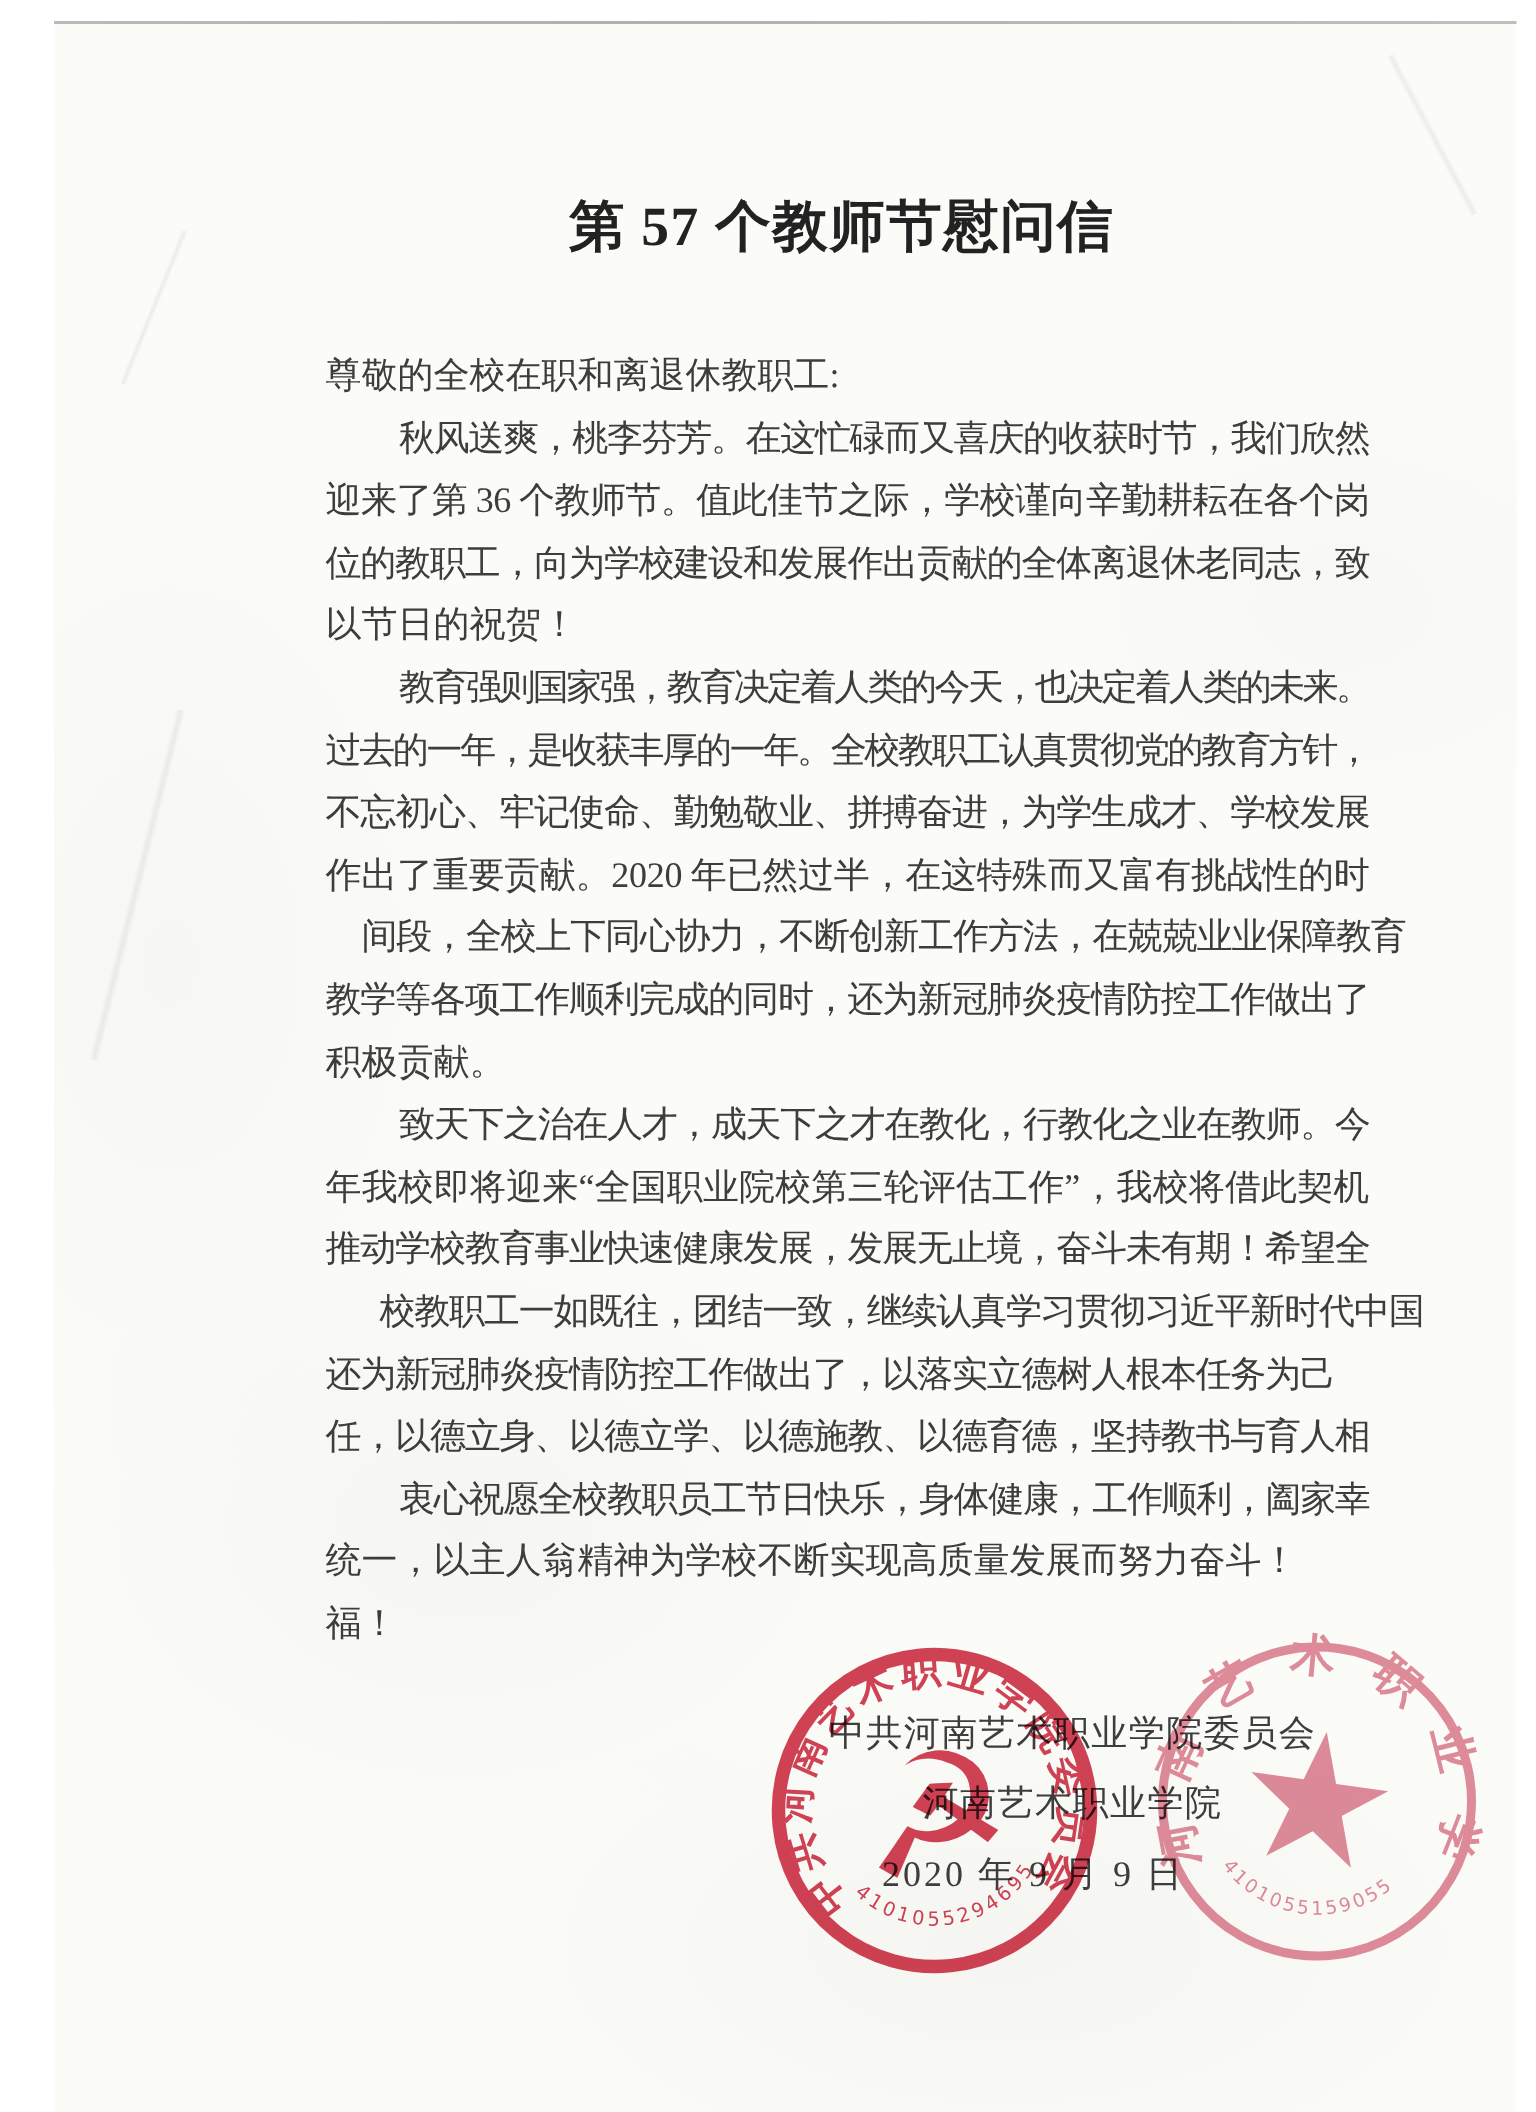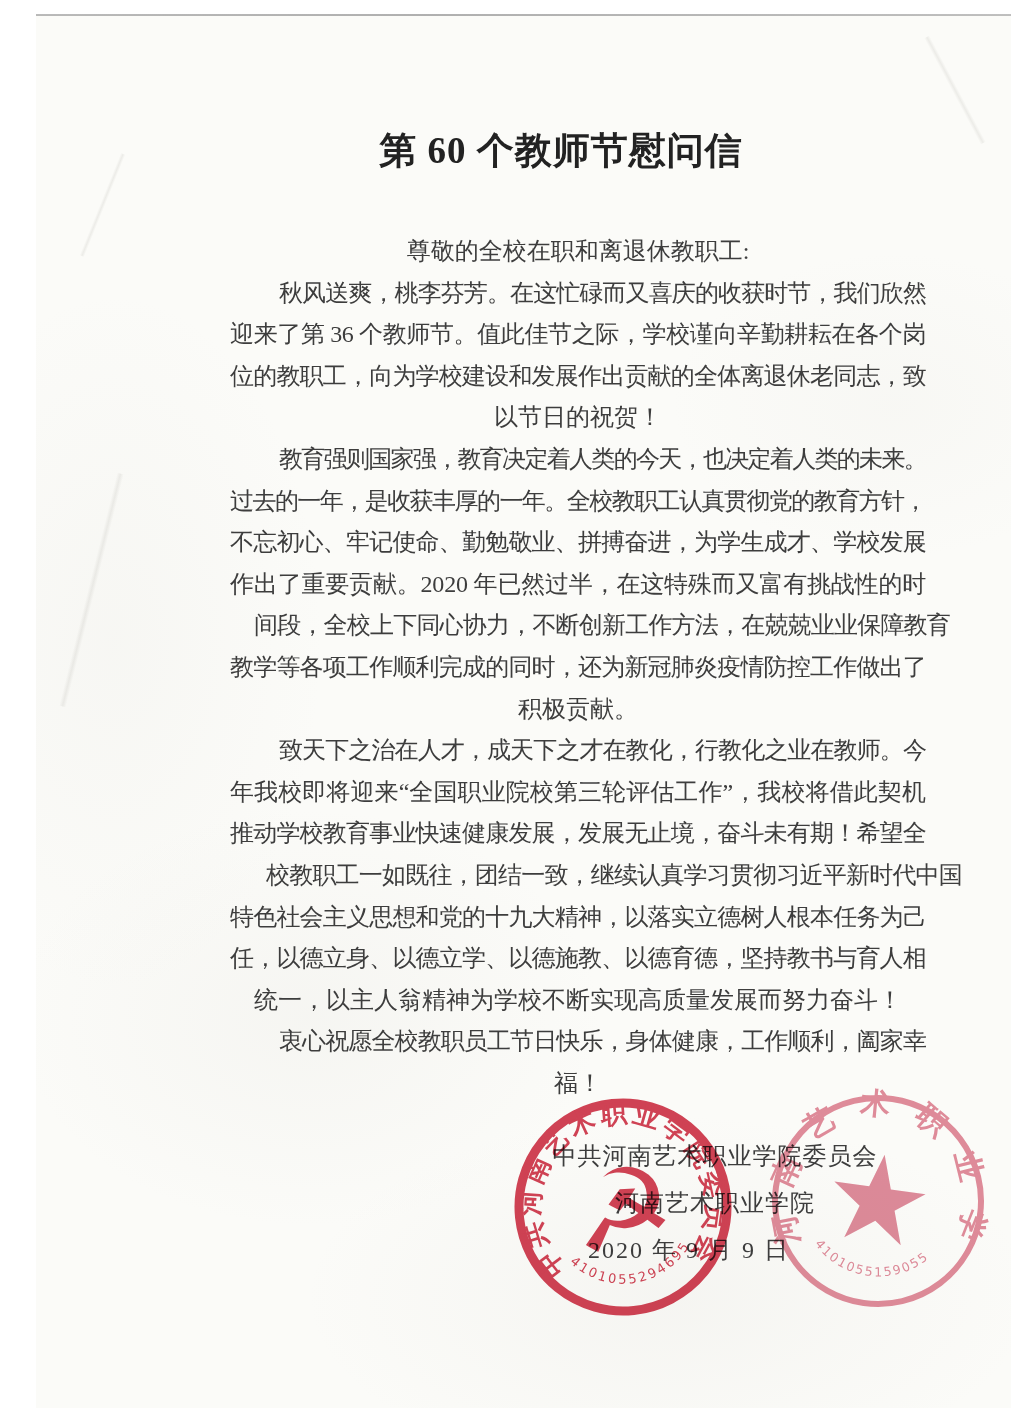--- a/index.html
+++ b/index.html
@@ -24,21 +24,21 @@
   .wrinkle{position:absolute;background:linear-gradient(90deg,transparent,rgba(170,168,160,.18),transparent);}
   .wr1{left:88px;top:470px;width:7px;height:240px;transform:rotate(14deg);}
   .wr2{left:952px;top:30px;width:6px;height:120px;transform:rotate(-28deg);}
   .wr3{left:100px;top:150px;width:5px;height:110px;transform:rotate(22deg);}
 
   .title{
     position:absolute;left:213px;top:126px;width:696px;
     text-align:center;font-size:37px;font-weight:bold;color:#222;
     letter-spacing:1px;white-space:nowrap;
   }
-  .content{position:absolute;left:230px;top:231px;width:696px;color:#3d3d3d;text-align:center;}
+  .content{position:absolute;left:217px;top:231px;width:696px;color:#3d3d3d;}
   .line{
     width:696px;height:41.6px;line-height:41.6px;font-size:24px;
     white-space:nowrap;overflow:visible;
   }
   .line.indent{width:647px;margin-left:49px;}
 
   .signature{
     position:absolute;left:515px;top:1133px;width:400px;
     text-align:center;color:#3d3d3d;
   }
@@ -52,44 +52,44 @@
 </style>
 </head>
 <body>
 
 <div class="paper"></div>
 <div class="scan-line"></div>
 <div class="wrinkle wr1"></div>
 <div class="wrinkle wr2"></div>
 <div class="wrinkle wr3"></div>
 
-<div class="title">第 60 个教师节慰问信</div>
+<div class="title">第 57 个教师节慰问信</div>
 
 <div class="content">
   <div class="line">尊敬的全校在职和离退休教职工:</div>
   <div>
       <div class="line indent"><span style="letter-spacing: -0.892857px;">秋风送爽，桃李芬芳。在这忙碌而又喜庆的收获时节，我们欣然</span></div>
       <div class="line"><span style="letter-spacing: -0.375px;">迎来了第 36 个教师节。值此佳节之际，学校谨向辛勤耕耘在各个岗</span></div>
       <div class="line"><span style="letter-spacing: -0.8px;">位的教职工，向为学校建设和发展作出贡献的全体离退休老同志，致</span></div>
       <div class="line"><span>以节日的祝贺！</span></div>
       <div class="line indent"><span style="letter-spacing: -1.68966px;">教育强则国家强，教育决定着人类的今天，也决定着人类的未来。</span></div>
       <div class="line"><span style="letter-spacing: -1.54839px;">过去的一年，是收获丰厚的一年。全校教职工认真贯彻党的教育方针，</span></div>
       <div class="line"><span style="letter-spacing: -0.8px;">不忘初心、牢记使命、勤勉敬业、拼搏奋进，为学生成才、学校发展</span></div>
       <div class="line"><span style="letter-spacing: -0.1875px;">作出了重要贡献。2020 年已然过半，在这特殊而又富有挑战性的时</span></div>
       <div class="line"><span style="letter-spacing: -0.8px; margin-left: 24px;">间段，全校上下同心协力，不断创新工作方法，在兢兢业业保障教育</span></div>
       <div class="line"><span style="letter-spacing: -0.8px; margin-top: 20px;">教学等各项工作顺利完成的同时，还为新冠肺炎疫情防控工作做出了</span></div>
       <div class="line"><span>积极贡献。</span></div>
       <div class="line indent"><span style="letter-spacing: -0.892857px;">致天下之治在人才，成天下之才在教化，行教化之业在教师。今</span></div>
       <div class="line"><span style="letter-spacing: 0.0895833px;">年我校即将迎来“全国职业院校第三轮评估工作”，我校将借此契机</span></div>
       <div class="line"><span style="letter-spacing: -0.8px;">推动学校教育事业快速健康发展，发展无止境，奋斗未有期！希望全</span></div>
       <div class="line"><span style="letter-spacing: -0.8px; margin-left: 36px;">校教职工一如既往，团结一致，继续认真学习贯彻习近平新时代中国</span></div>
-      <div class="line"><span style="letter-spacing: -0.8px;">特色社会主义思想和党的十九大精神，以落实立德树人根本任务为己</span></div>
+      <div class="line"><span style="letter-spacing: -0.8px;">还为新冠肺炎疫情防控工作做出了，以落实立德树人根本任务为己</span></div>
       <div class="line"><span style="letter-spacing: -0.8px;">任，以德立身、以德立学、以德施教、以德育德，坚持教书与育人相</span></div>
+      <div class="line indent"><span style="letter-spacing: -0.892857px;">衷心祝愿全校教职员工节日快乐，身体健康，工作顺利，阖家幸</span></div>
       <div class="line"><span>统一，以主人翁精神为学校不断实现高质量发展而努力奋斗！</span></div>
-      <div class="line indent"><span style="letter-spacing: -0.892857px;">衷心祝愿全校教职员工节日快乐，身体健康，工作顺利，阖家幸</span></div>
       <div class="line"><span>福！</span></div>
     </div>
 </div>
 
 <div class="signature">
   <div class="sig-line">中共河南艺术职业学院委员会</div>
   <div class="sig-line">河南艺术职业学院</div>
   <div class="sig-line sig-date">2020 年 9 月 9 日</div>
 </div>
 

